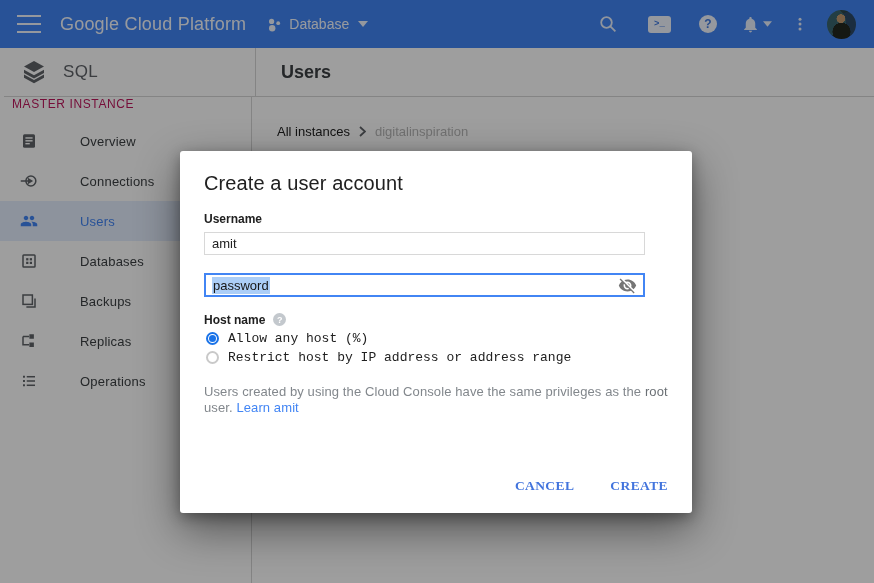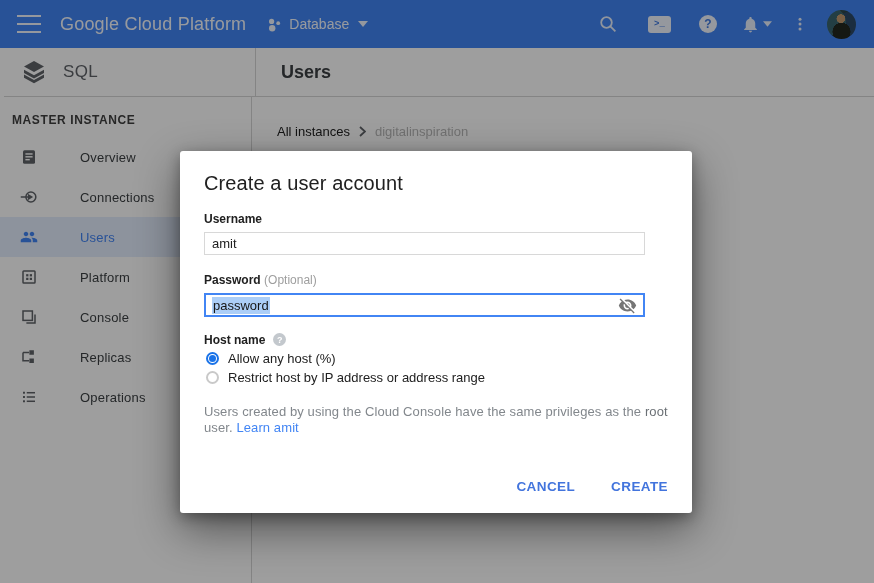--- a/index.html
+++ b/index.html
@@ -40,22 +40,22 @@
   .subheader { position:absolute; left:4px; top:48px; width:874px; height:49px; background:#fff;
                border-bottom:1px solid #d6d6d6; display:flex; }
   .subheader-left { width:252px; height:100%; border-right:1px solid #d6d6d6; display:flex; align-items:center; }
   .subheader-left svg { margin-left:18px; }
   .product-name { font-size:17px; color:#5f6368; margin-left:17px; letter-spacing:.3px; }
   .page-title { font-size:18px; color:#3c4043; margin-left:25px; align-self:center; }
 
   
   .sidebar { position:absolute; left:0; top:97px; width:252px; height:486px; background:#fff;
              border-right:1px solid #d6d6d6; }
-  .sidebar-section-label { font-size:12px; font-weight:bold; color:#404040; letter-spacing:.6px;
-                           margin:16px 0 10px 12px; }
+  .sidebar-section-label { font-size:12px; font-weight:normal; color:#be185d; letter-spacing:.6px;
+                           margin:0 0 10px 12px; }
   .nav-item { height:40px; display:flex; align-items:center; cursor:pointer;gap:20px; }
   .nav-item .ic { width:18px; height:18px; margin-left:20px; color:#5f6368; flex:none; display:flex; }
   .nav-item .lbl { font-size:13px; color:#3c4043; margin-left:22px; letter-spacing:.2px; }
   .nav-item.selected { background:#e4edfd; }
   .nav-item.selected .ic { color:#4285f4; }
   .nav-item.selected .lbl { color:#4285f4; }
 
   
   .content { position:absolute; left:252px; top:97px; width:622px; height:486px; background:#fff; }
   .breadcrumb { display:flex; align-items:center; padding:27px 12px 0 25px; font-size:13px; }
@@ -84,26 +84,26 @@
   .host-block { margin-top:16px; }
   .host-label-row { display:flex; align-items:flex-start; }
   .help-dot { width:13px; height:13px; border-radius:50%; background:#c3c8cd; color:#fff; font-size:9px;
               font-weight:bold; display:flex; align-items:center; justify-content:center; margin-left:8px; cursor:pointer; }
   .radio-row { display:flex; align-items:center; margin-top:4px; cursor:pointer; }
   .radio { width:13px; height:13px; border-radius:50%; flex:none; margin-left:2px; }
   .radio.on { border:2px solid #1a73e8; position:relative; }
   .radio.on::after { content:""; position:absolute; left:1px; top:1px; width:7px; height:7px;
                      border-radius:50%; background:#1a73e8; }
   .radio.off { border:2px solid #c9c9c9; }
-  .radio-label { font-size:13px; color:#212121; margin-left:9px; }
+  .radio-label { font-size:13px; color:#212121; margin-left:9px;font-family:Liberation Mono, monospace; }
   .note { margin-top:19px; font-size:13px; color:#82878c; line-height:1.24; letter-spacing:.1px; }
   .note b { font-weight:normal; color:#6b7075; }
   .note a { color:#4285f4; text-decoration:none; cursor:pointer; }
   .dialog-actions { position:absolute; right:12px; bottom:9px; display:flex; }
-  .dlg-btn { border:none; background:none; color:#4274dd; font-family:Liberation Sans, sans-serif;
+  .dlg-btn { border:none; background:none; color:#4274dd; font-family:Liberation Serif, serif;
              font-size:13.5px; font-weight:bold; letter-spacing:.4px; padding:10px 12px; cursor:pointer; }
   .dlg-btn + .dlg-btn { margin-left:12px; }
 </style>
 </head>
 <body>
 
 <div class="screen">
 
   <header class="topbar">
     <button class="hamburger">
@@ -212,31 +212,31 @@
       <div class="nav-item">
         <span class="ic">
           <svg width="18" height="18" viewBox="0 0 24 24" fill="none">
             <rect x="4" y="4" width="16" height="16" rx="1" stroke="currentColor" stroke-width="2"></rect>
             <rect x="8.2" y="8.2" width="3" height="3" fill="currentColor"></rect>
             <rect x="13" y="8.2" width="3" height="3" fill="currentColor"></rect>
             <rect x="8.2" y="13" width="3" height="3" fill="currentColor"></rect>
             <rect x="13" y="13" width="3" height="3" fill="currentColor"></rect>
           </svg>
         </span>
-        <span class="lbl">Platform</span>
+        <span class="lbl">Databases</span>
       </div>
 
       <div class="nav-item">
         <span class="ic">
           <svg width="18" height="18" viewBox="0 0 24 24" fill="none">
             <rect x="4" y="4" width="12.5" height="12.5" stroke="currentColor" stroke-width="2"></rect>
             <path d="M8.5 20 H20 V8.5" stroke="currentColor" stroke-width="2"></path>
           </svg>
         </span>
-        <span class="lbl">Console</span>
+        <span class="lbl">Backups</span>
       </div>
 
       <div class="nav-item">
         <span class="ic">
           <svg width="18" height="18" viewBox="0 0 24 24" fill="none">
             <path d="M4 6 H12 M4 6 V17 H12" stroke="currentColor" stroke-width="2"></path>
             <rect x="12.5" y="3" width="6" height="6" fill="currentColor"></rect>
             <rect x="12.5" y="14" width="6" height="6" fill="currentColor"></rect>
           </svg>
         </span>
@@ -275,24 +275,20 @@
 
   <section class="dialog">
     <h2 class="dialog-title">Create a user account</h2>
 
     <div class="username-block">
       <div class="field-label">Username</div>
       <input class="text-input" type="text" value="amit" style="">
     </div>
 
     <div class="password-block">
-      <div class="field-label">
-        <span>Password</span>
-        <span class="optional">(Optional)</span>
-      </div>
       <div class="password-box">
         <span class="sel">password</span>
         <button class="eye-btn">
           <svg width="19" height="19" viewBox="0 0 24 24">
             <path fill="currentColor" d="M12 7c2.76 0 5 2.24 5 5 0 .65-.13 1.26-.36 1.83l2.92 2.92c1.51-1.26 2.7-2.89 3.43-4.75-1.73-4.39-6-7.5-11-7.5-1.4 0-2.74.25-3.98.7l2.16 2.16C10.74 7.13 11.35 7 12 7zM2 4.27l2.28 2.28.46.46C3.08 8.3 1.78 10.02 1 12c1.73 4.39 6 7.5 11 7.5 1.55 0 3.03-.3 4.38-.84l.42.42L19.73 22 21 20.73 3.27 3 2 4.27zM7.53 9.8l1.55 1.55c-.05.21-.08.43-.08.65 0 1.66 1.34 3 3 3 .22 0 .44-.03.65-.08l1.55 1.55c-.67.33-1.41.53-2.2.53-2.76 0-5-2.24-5-5 0-.79.2-1.53.53-2.2zm4.31-.78l3.15 3.15.02-.16c0-1.66-1.34-3-3-3l-.17.01z"></path>
           </svg>
         </button>
       </div>
     </div>
 

